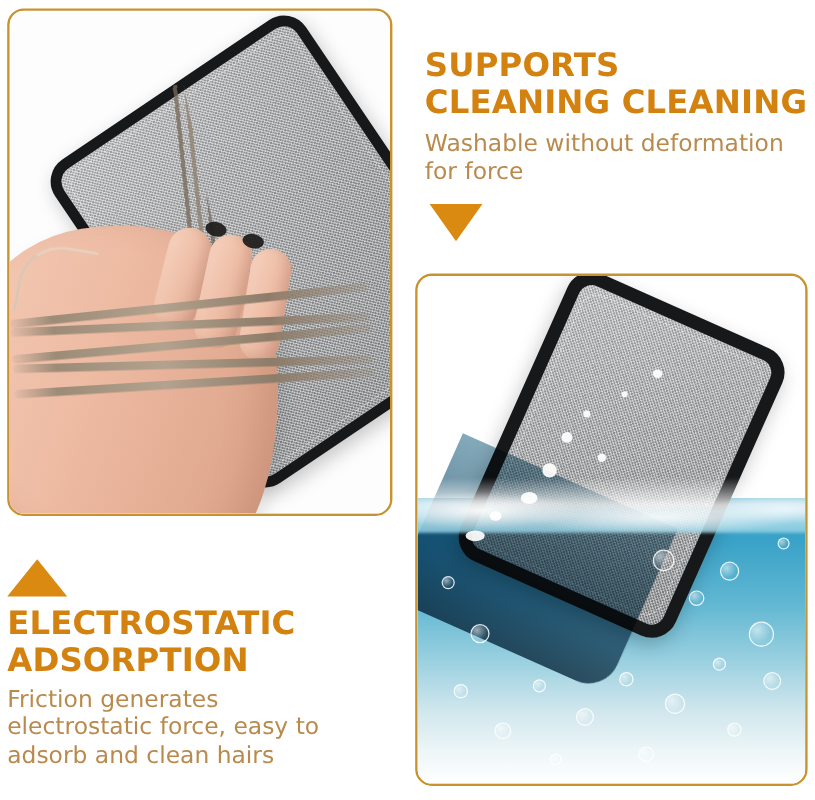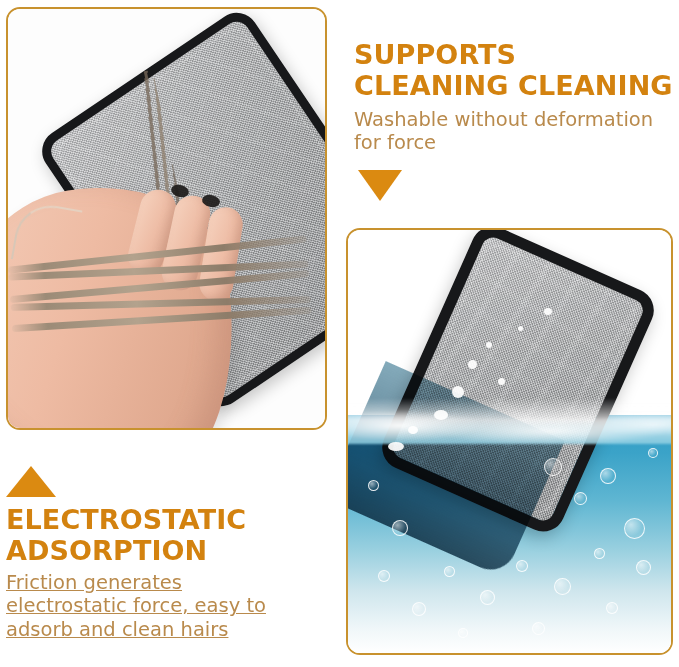--- a/index.html
+++ b/index.html
@@ -264,21 +264,21 @@
     font-weight: 400;
     font-size: 19.5px;
     line-height: 1.2;
     font-family: "DejaVu Sans", "Liberation Sans", sans-serif;
   }
 
   #headline-washable { left: 354px; top: 40px;  width: 322px; }
   #subtext-washable  { left: 354px; top: 108px; width: 320px; }
 
   #headline-electrostatic { left: 6px;  top: 505px; width: 320px; }
-  #subtext-electrostatic  { left: 6px;  top: 571px; width: 300px; text-decoration: underline; }
+  #subtext-electrostatic  { left: 6px;  top: 571px; width: 300px; }
 </style>
 </head>
 <body>
 
 <div class="panel" id="panel-hand">
   <div class="photo-hand">
 
     <div class="pad" id="pad-hand"></div>
     <div class="hair-tuft"></div>
 

